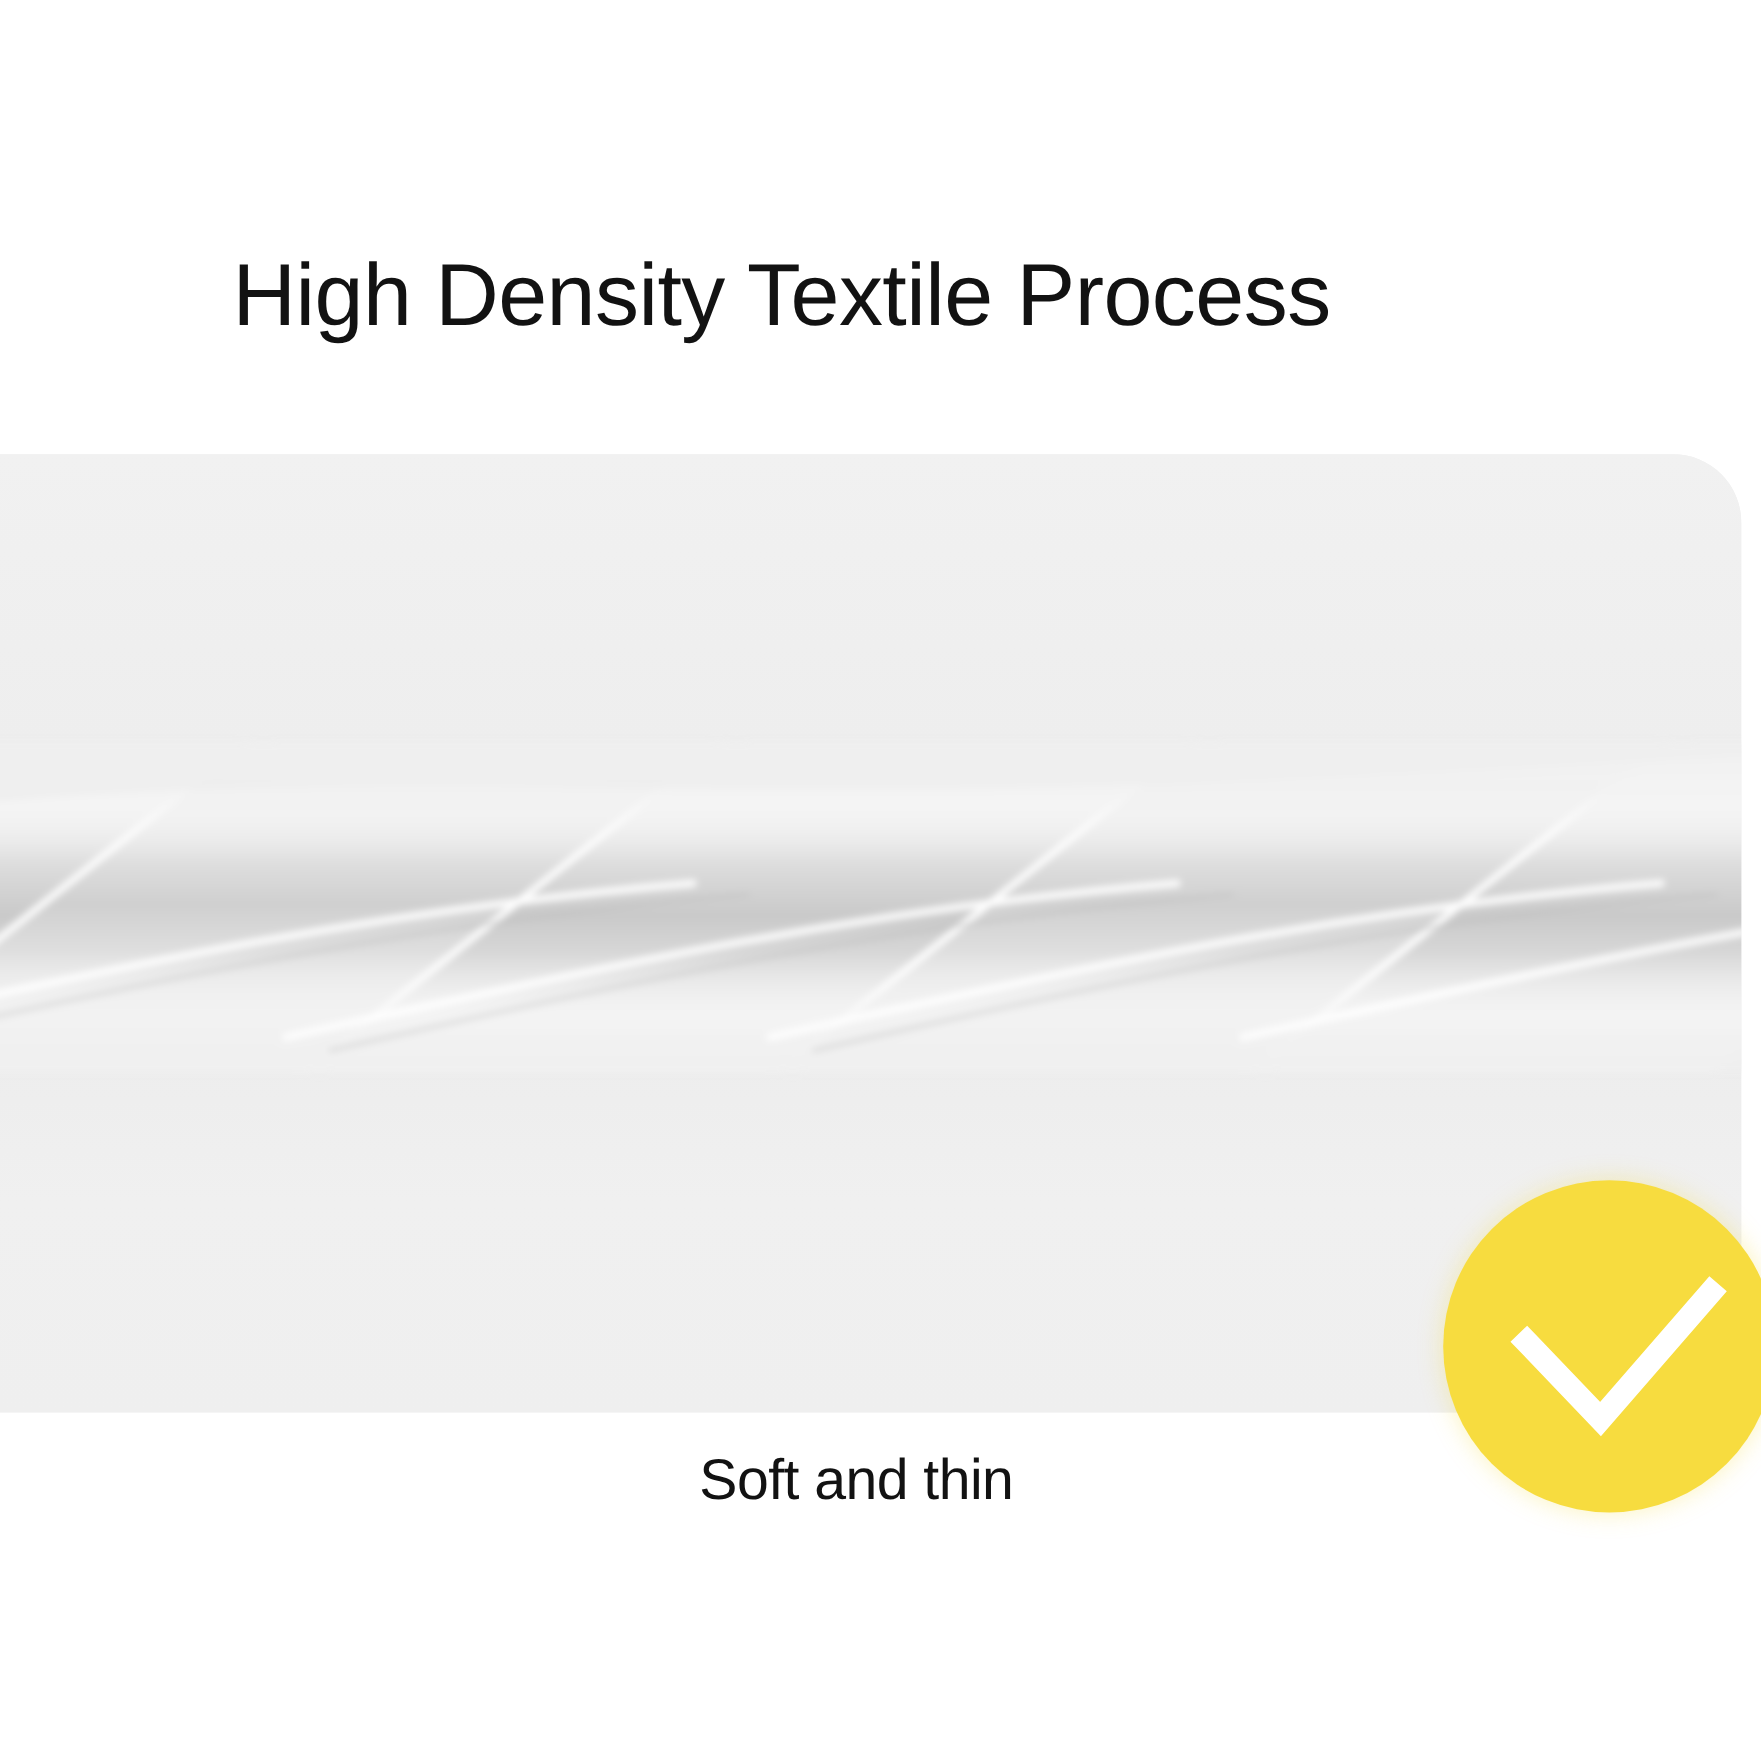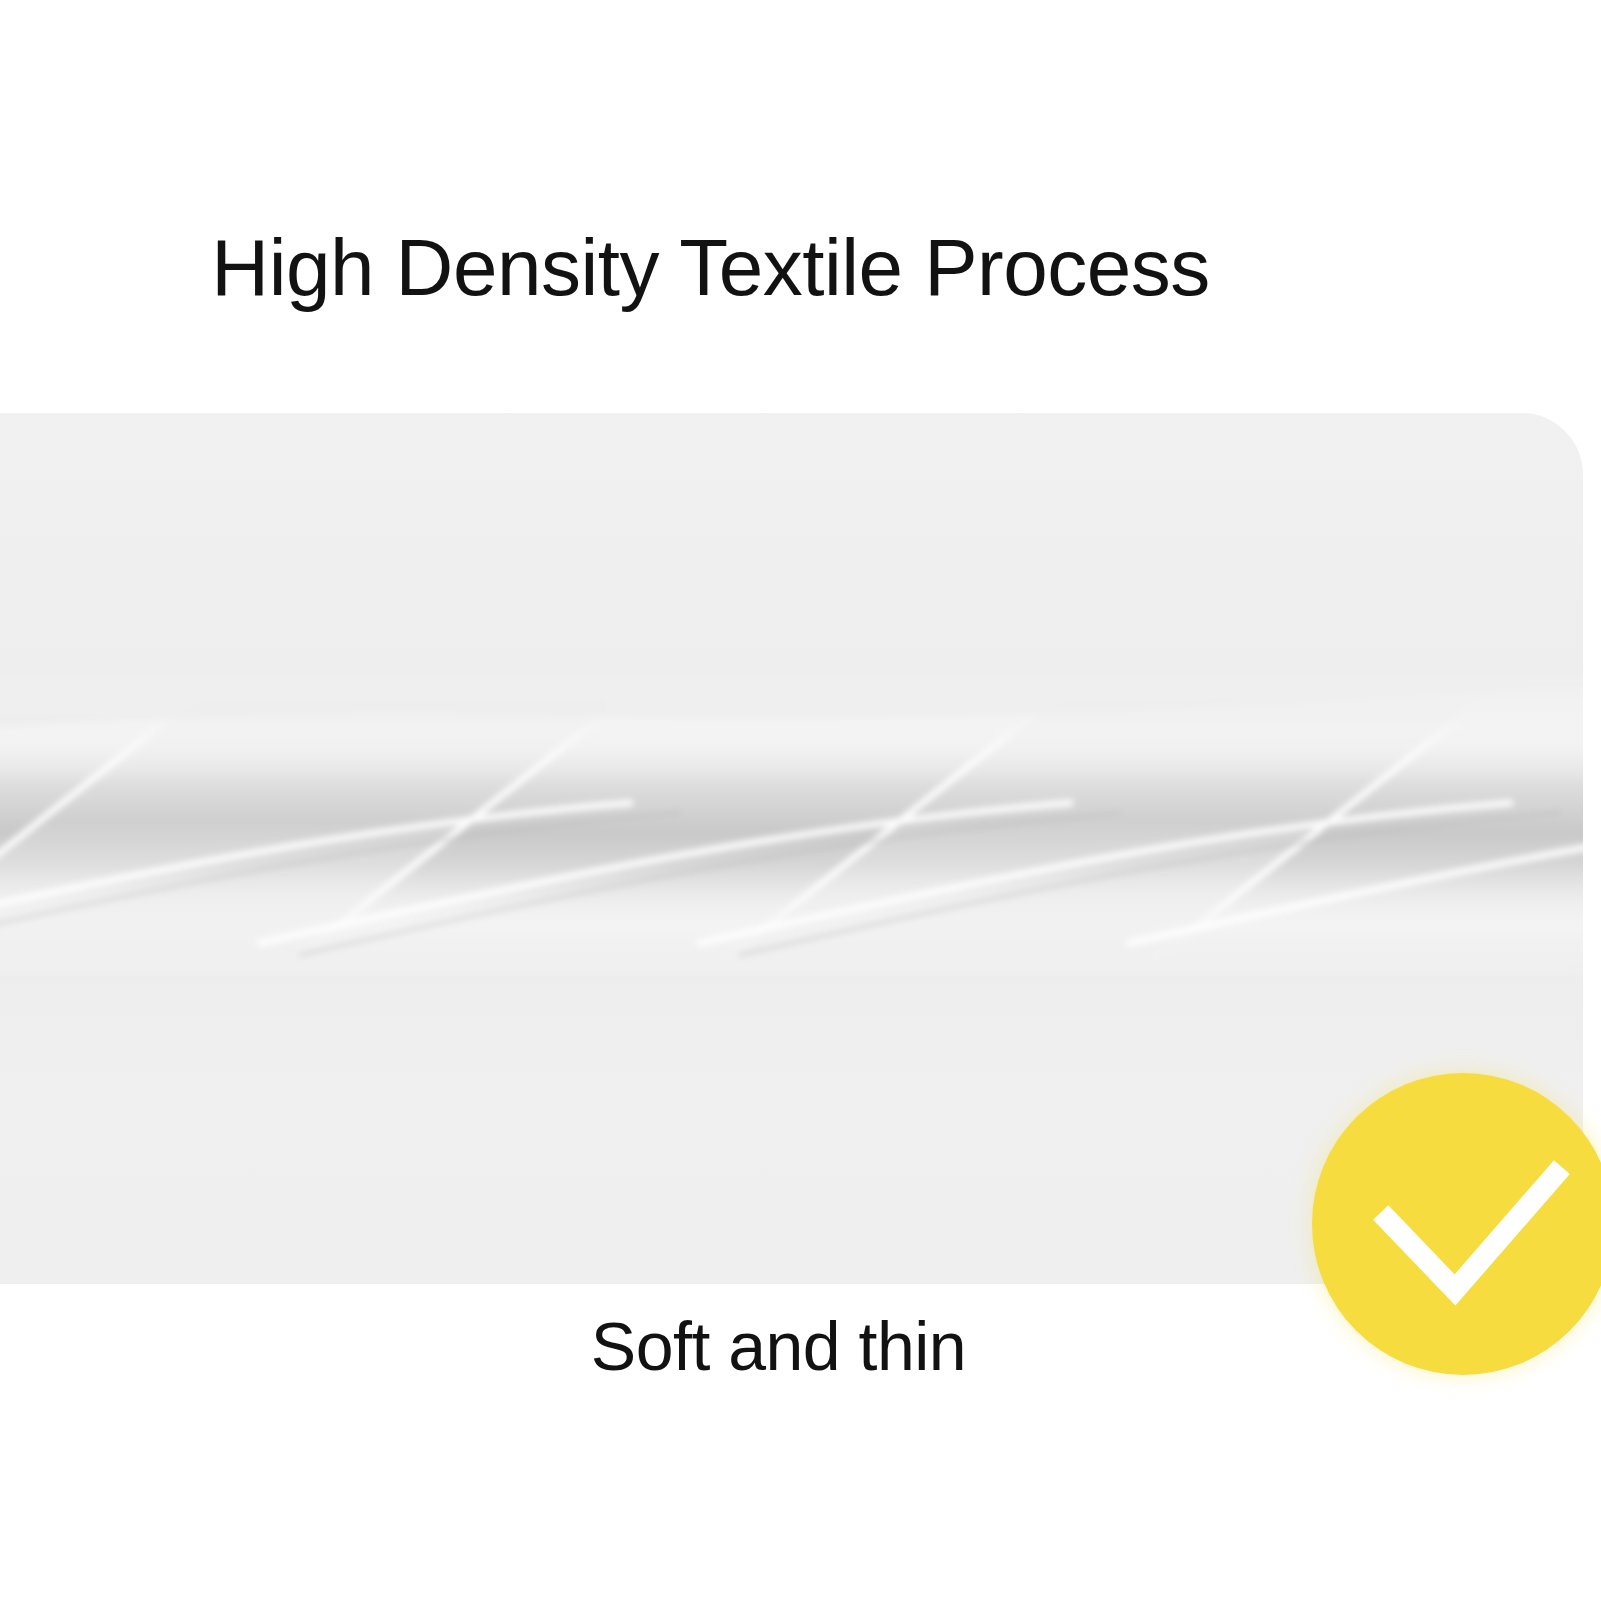--- a/index.html
+++ b/index.html
@@ -100,21 +100,21 @@
 
   
   .caption {
     position: absolute;
     left: 0;
     top: 1303px;
     width: 1601px;
     text-align: center;
     padding-right: 44px;
     box-sizing: border-box;
-    font-size: 68px;
+    font-size: 52px;
     line-height: 86px;
     color: #121212;
     font-weight: 400;
     letter-spacing: -0.5px;
   }
   .caption .cap-line {
     display: block;
     white-space: nowrap;
   }
 </style>

